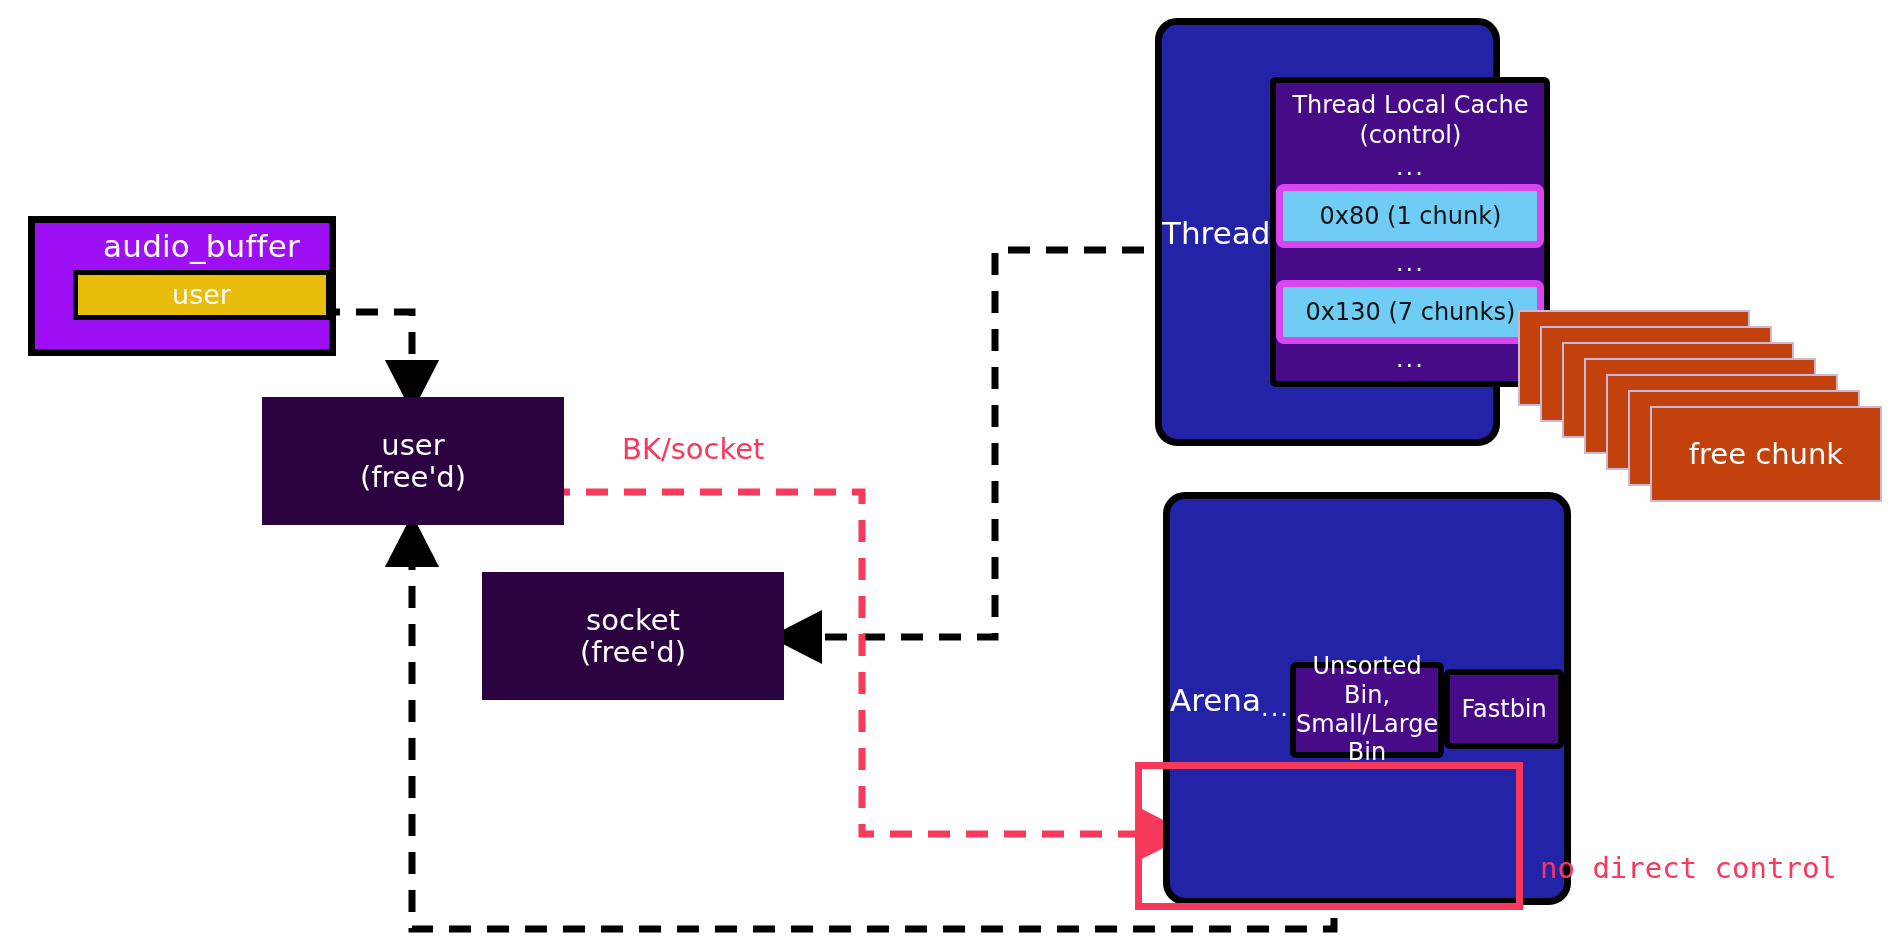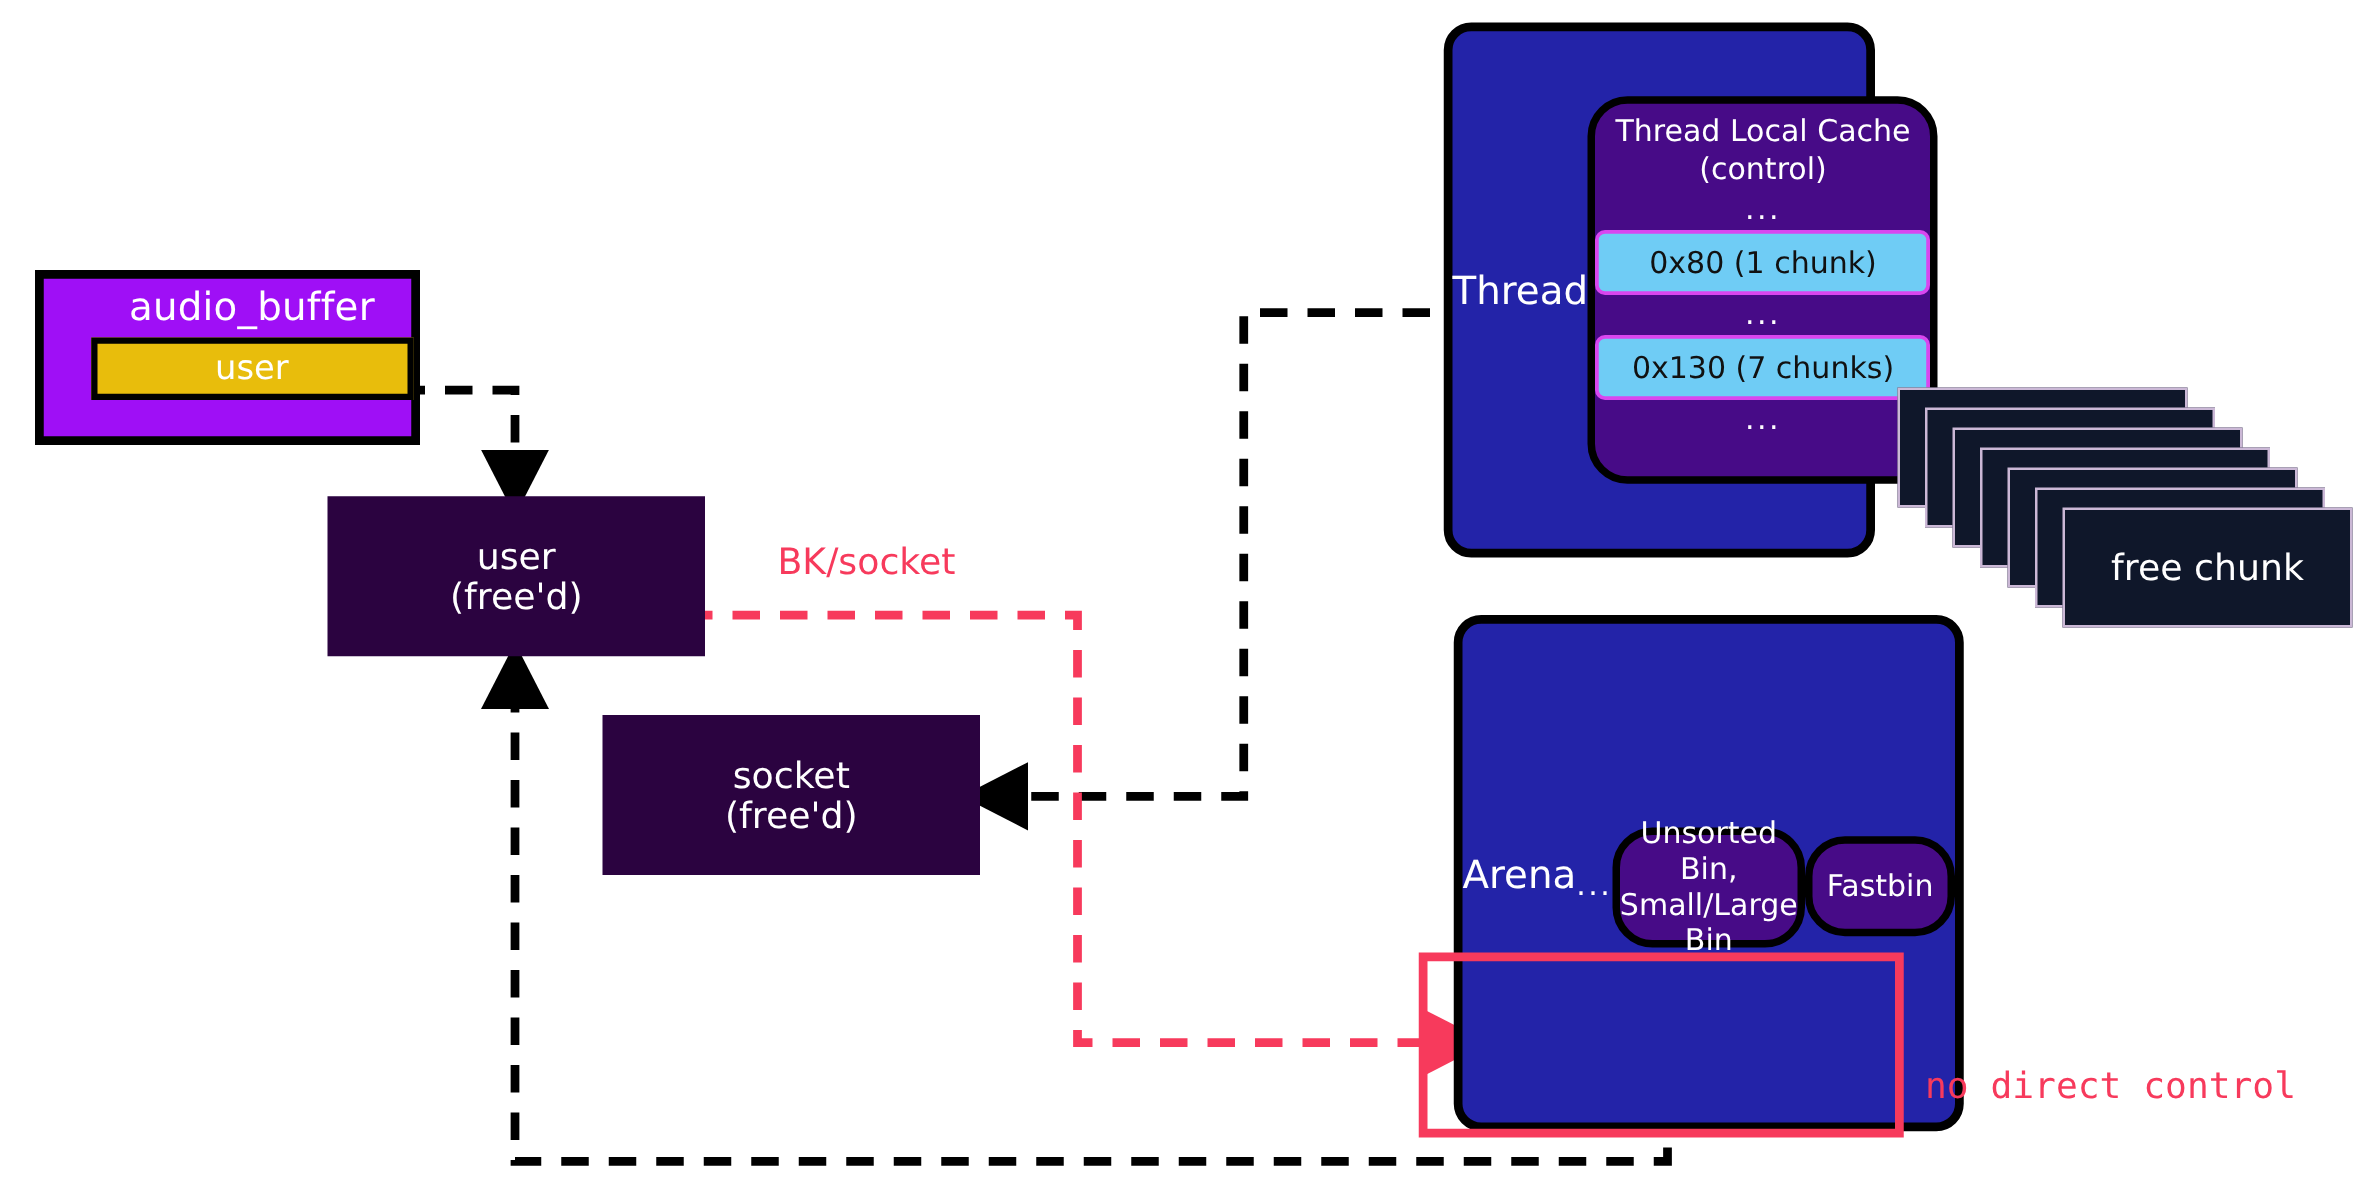--- a/index.html
+++ b/index.html
@@ -84,21 +84,21 @@
   
   .chunk-stack {
     position: absolute;
     left: 1518px; top: 310px;
     width: 372px; height: 190px;
   }
   .chunk {
     position: absolute;
     width: 232px;
     height: 96px;
-    background: #0f172a;
+    background: #c2410c;
     border: 2px solid #cbb8d6;
     box-sizing: border-box;
   }
   .chunk.labelled {
     display: flex;
     align-items: center;
     justify-content: center;
     color: #ffffff;
     font-size: 29px;
   }
@@ -127,21 +127,21 @@
   #arena-card {
     left: 1163px; top: 492px;
     width: 408px; height: 413px;
   }
 
   
   .panel {
     box-sizing: border-box;
     background: #470b87;
     border: 6px solid #000000;
-    border-radius: 32px;
+    border-radius: 6px;
     color: #ffffff;
     display: flex;
     flex-direction: column;
     align-items: center;
     justify-content: center;
     text-align: center;
   }
   #tcache-panel {
     width: 300px;
     height: 310px;
@@ -156,23 +156,23 @@
   .ellipsis {
     font-size: 24px;
     letter-spacing: 2px;
     line-height: 0.8;
     margin: 6px 0 7px 0;
     color: #ffffff;
   }
   .bin-chip {
     box-sizing: border-box;
     width: 268px;
-    height: 52px;
+    height: 64px;
     background: #6fccf5;
-    border: 3px solid #d946ef;
+    border: 7px solid #d946ef;
     border-radius: 8px;
     color: #111111;
     font-size: 24px;
     display: flex;
     align-items: center;
     justify-content: center;
   }
 
   #arena-ellipsis {
     margin-top: 30px;

